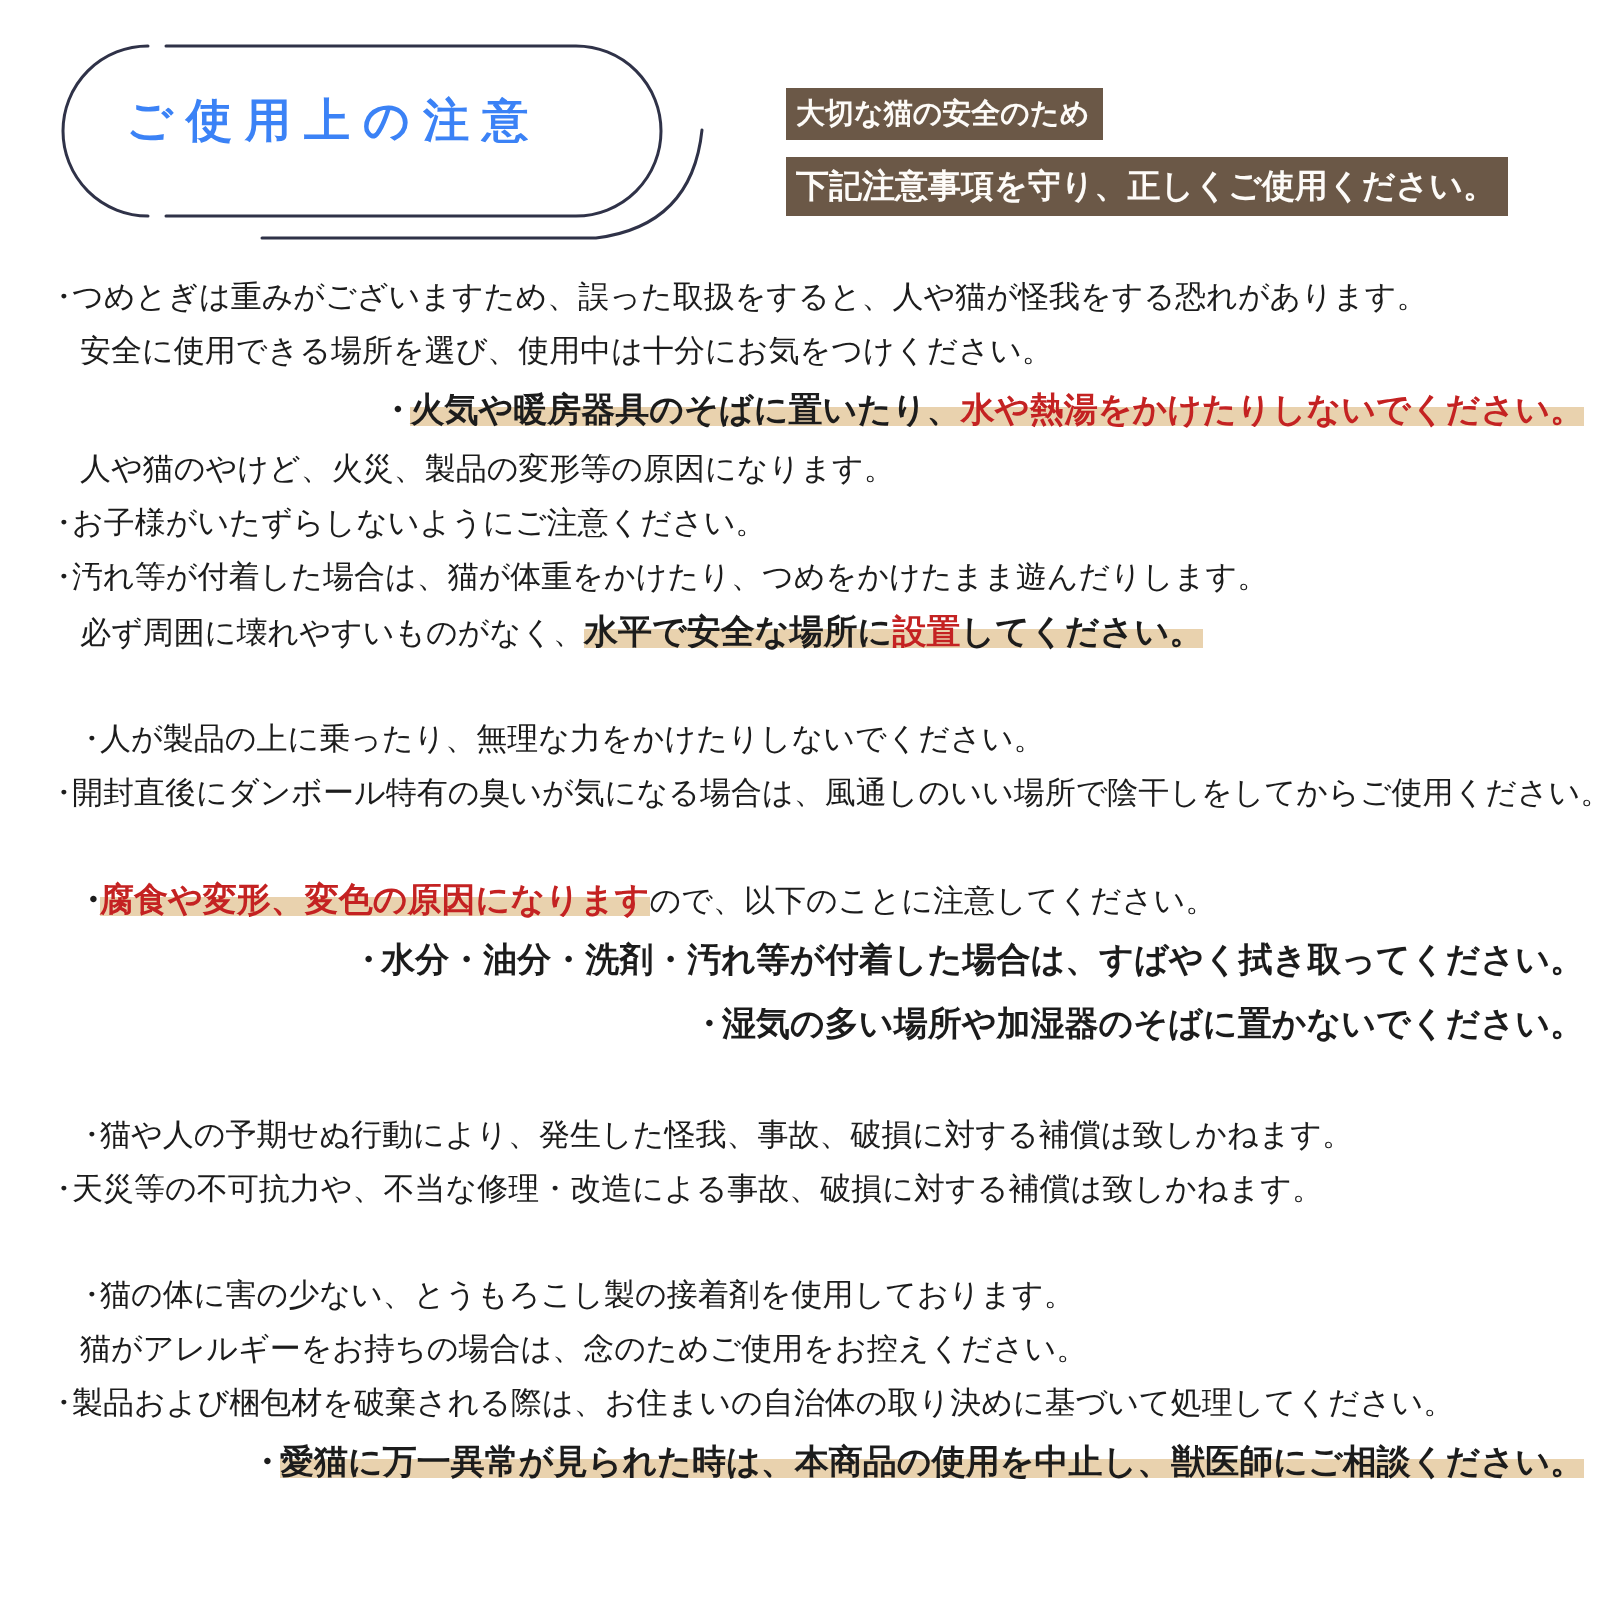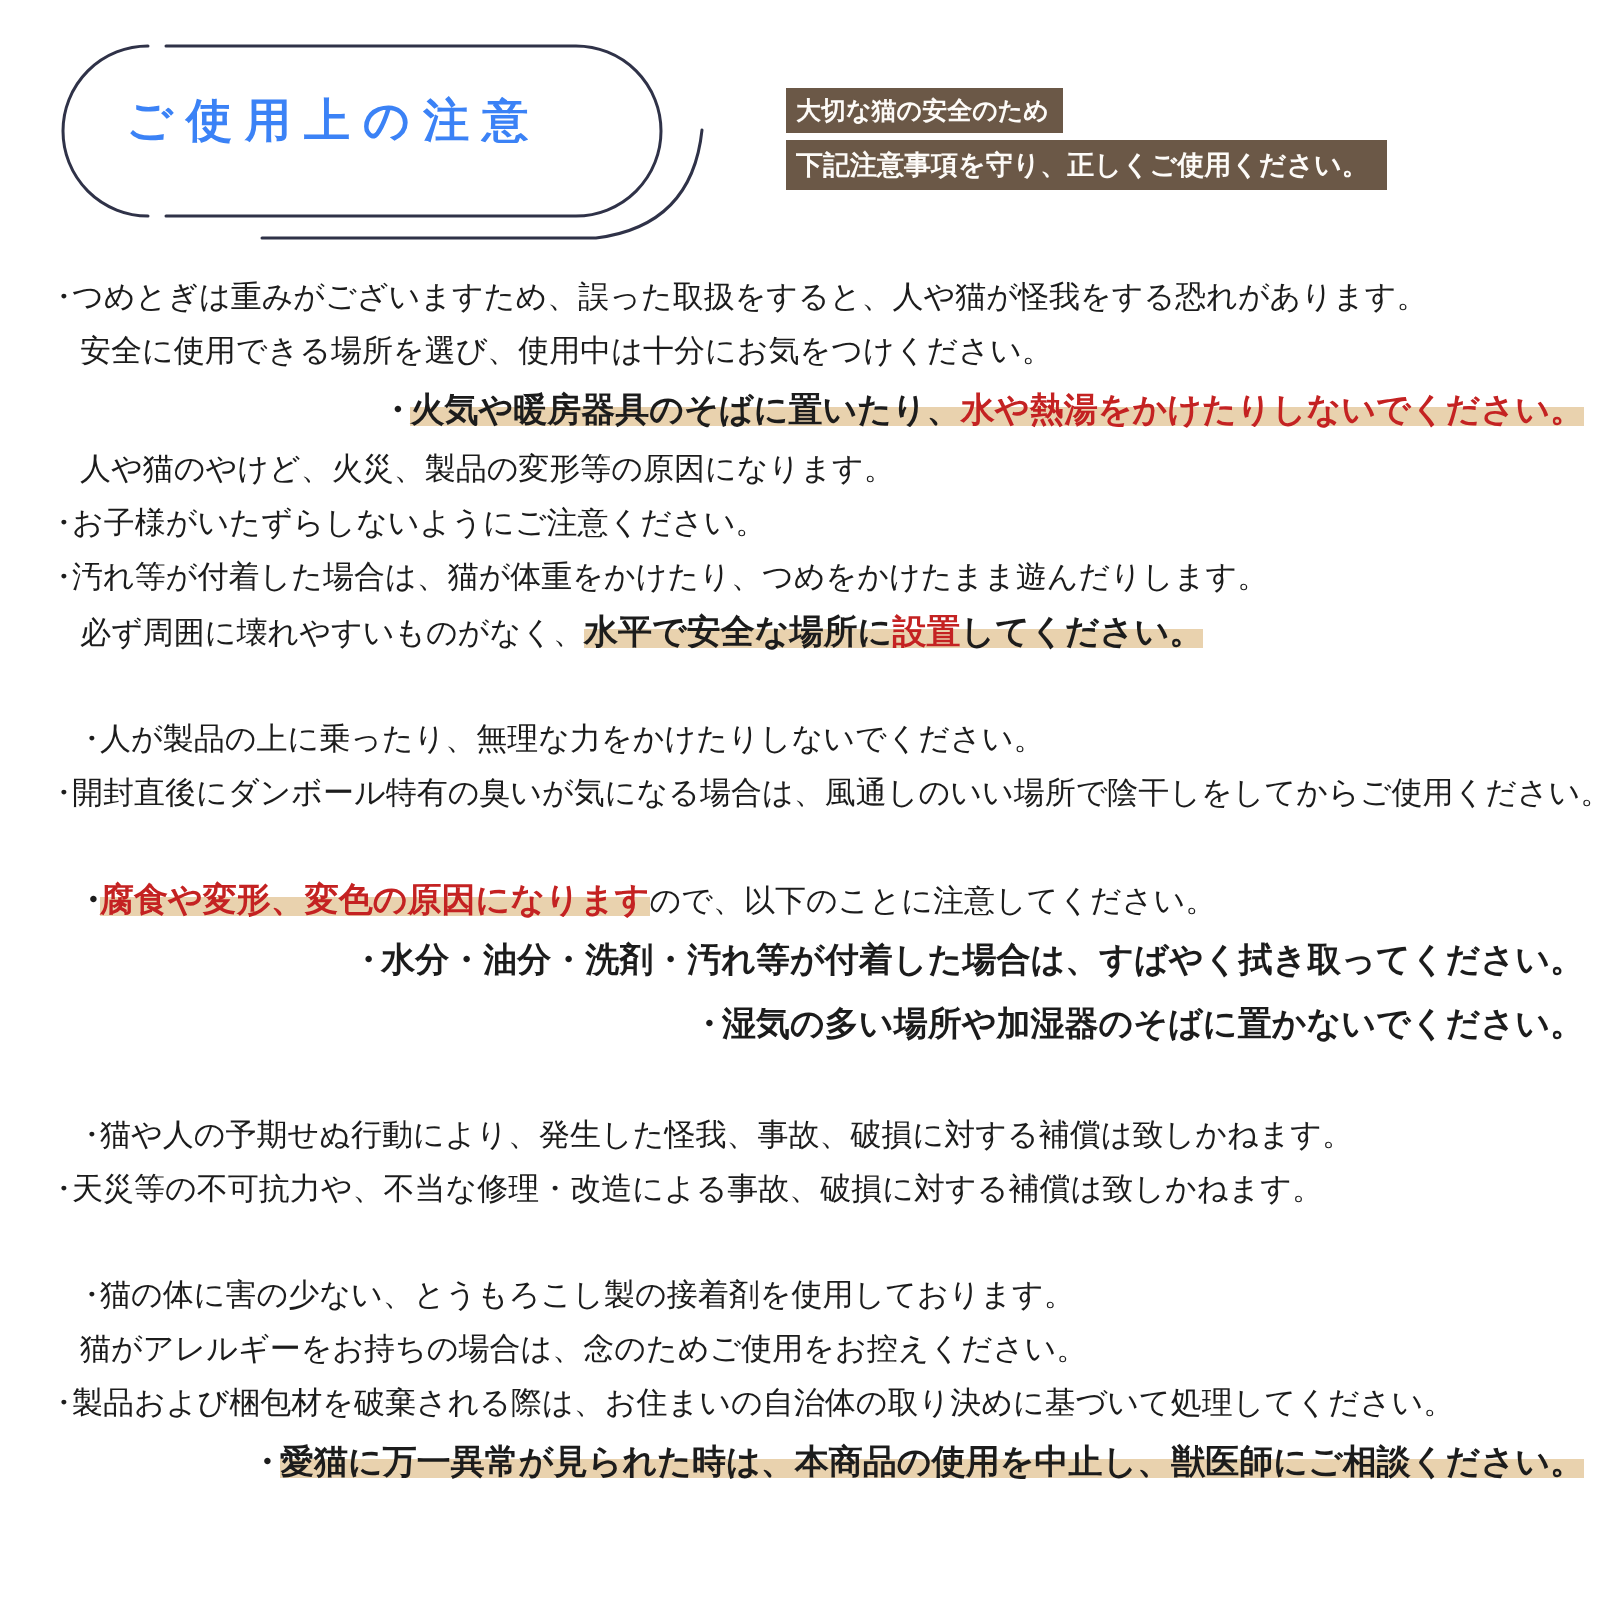--- a/index.html
+++ b/index.html
@@ -21,22 +21,22 @@
     font-size:46px;font-weight:700;letter-spacing:13px;
     color:#3b82f6;white-space:nowrap;
   }
 
   
   .safety-note{position:absolute;left:786px;top:88px;}
   .safety-note .note-line{
     display:table;background:var(--brown);color:#fdfbf8;
     font-weight:700;white-space:nowrap;
   }
-  .safety-note .note-line.l1{font-size:25px;padding:6px 14px 6px 10px;}
-  .safety-note .note-line.l2{font-size:27px;padding:7px 18px 7px 10px;margin-top:7px;}
+  .safety-note .note-line.l1{font-size:29px;padding:6px 14px 6px 10px;}
+  .safety-note .note-line.l2{font-size:33px;padding:7px 12px 7px 10px;margin-top:17px;}
 
   
   .notices{position:absolute;left:48px;top:270px;right:16px;}
   .line{
     font-size:31px;line-height:54px;white-space:nowrap;
     color:var(--ink);
   }
   .line.em{line-height:62px;text-align:right;}
   .line.gap{margin-top:52px;margin-left:28px;}
   .line.ind1{padding-left:32px;}

